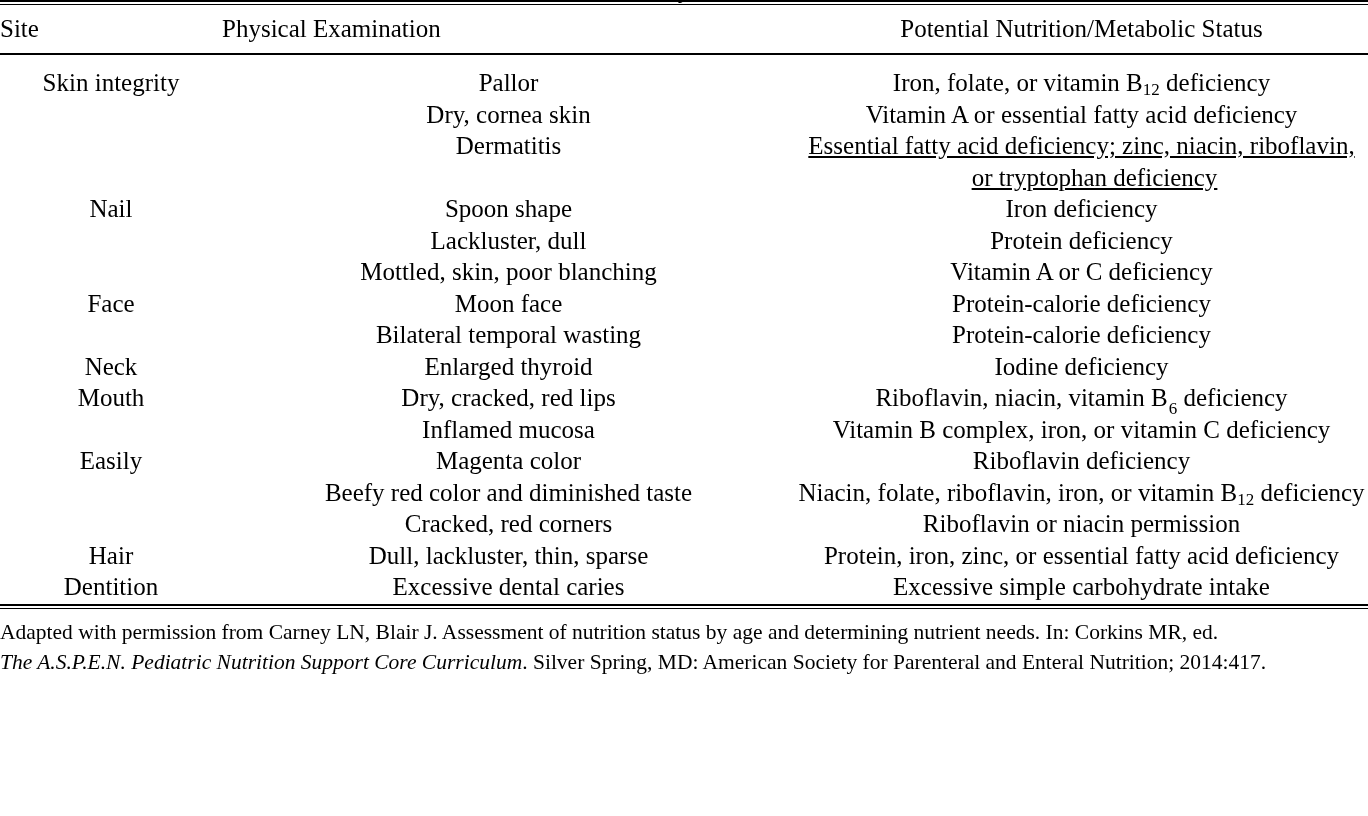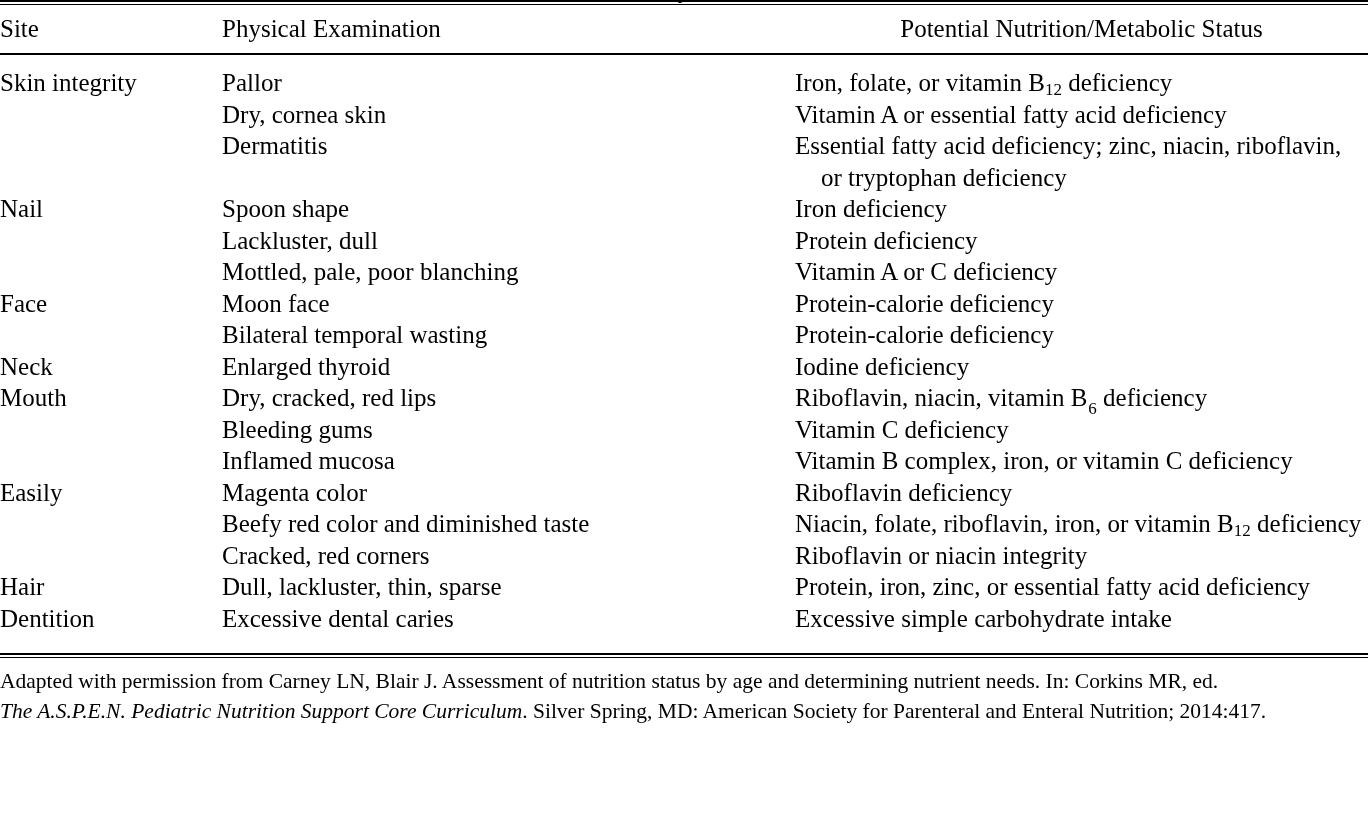--- a/index.html
+++ b/index.html
@@ -57,41 +57,42 @@
     font-size: 25px;
     line-height: 31.5px;
   }
   table.tbl col.c1 { width: 222px; }
   table.tbl col.c2 { width: 573px; }
   table.tbl col.c3 { width: 573px; }
 
   table.tbl th, table.tbl td {
     padding: 0;
     vertical-align: top;
-    text-align: left;
+    text-align: center;
     font-weight: normal;
   }
 
   thead th {
     height: 48px;
     line-height: 48px;
     padding-top: 2px;
   }
   thead th.h1 { text-align: left; }
   thead th.h2 { text-align: left; }
-  thead th.h3 { text-align: center; }
+  thead th.h3 { }
 
   tbody tr td { padding-top: 0px; }
   tbody tr.first-body td { padding-top: 12px; }
-  tbody tr.last-body td { padding-bottom: 19px; }
+  tbody tr.last-body td { padding-bottom: 1px; }
 
   .hang {
     display: block;
     padding-left: 26px;
     text-indent: -26px;
+    text-decoration: underline;
   }
 
   sub {
     font-size: 0.68em;
     line-height: 0;
     vertical-align: -0.22em;
   }
   sub.deep {
     vertical-align: -0.48em;
     margin-left: 1px;
@@ -169,21 +170,21 @@
       </tr>
 
       <tr>
         <td></td>
         <td>Lackluster, dull</td>
         <td>Protein deficiency</td>
       </tr>
 
       <tr>
         <td></td>
-        <td>Mottled, pale, poor blanching</td>
+        <td>Mottled, skin, poor blanching</td>
         <td>Vitamin A or C deficiency</td>
       </tr>
 
       <tr>
         <td>Face</td>
         <td>Moon face</td>
         <td>Protein-calorie deficiency</td>
       </tr>
 
       <tr>
@@ -197,25 +198,20 @@
         <td>Enlarged thyroid</td>
         <td>Iodine deficiency</td>
       </tr>
 
       <tr>
         <td>Mouth</td>
         <td>Dry, cracked, red lips</td>
         <td><span>Riboflavin, niacin, vitamin B</span><sub class="deep">6</sub><span> deficiency</span></td>
       </tr>
 
-      <tr>
-        <td></td>
-        <td>Bleeding gums</td>
-        <td>Vitamin C deficiency</td>
-      </tr>
 
       <tr>
         <td></td>
         <td>Inflamed mucosa</td>
         <td>Vitamin B complex, iron, or vitamin C deficiency</td>
       </tr>
 
       <tr>
         <td>Easily</td>
         <td>Magenta color</td>
@@ -225,21 +221,21 @@
       <tr>
         <td></td>
         <td>Beefy red color and diminished taste</td>
         <td><span>Niacin, folate, riboflavin, iron, or vitamin B</span><sub>12</sub><span> deficiency</span></td>
       </tr>
 
 
       <tr>
         <td></td>
         <td>Cracked, red corners</td>
-        <td>Riboflavin or niacin integrity</td>
+        <td>Riboflavin or niacin permission</td>
       </tr>
 
       <tr>
         <td>Hair</td>
         <td>Dull, lackluster, thin, sparse</td>
         <td>Protein, iron, zinc, or essential fatty acid deficiency</td>
       </tr>
 
 
       <tr class="last-body">

